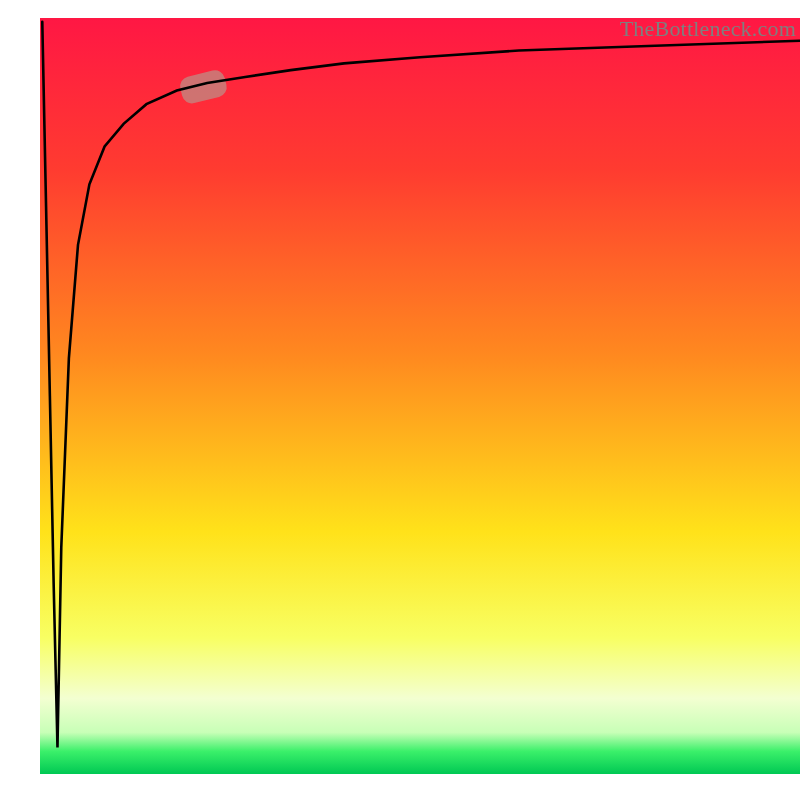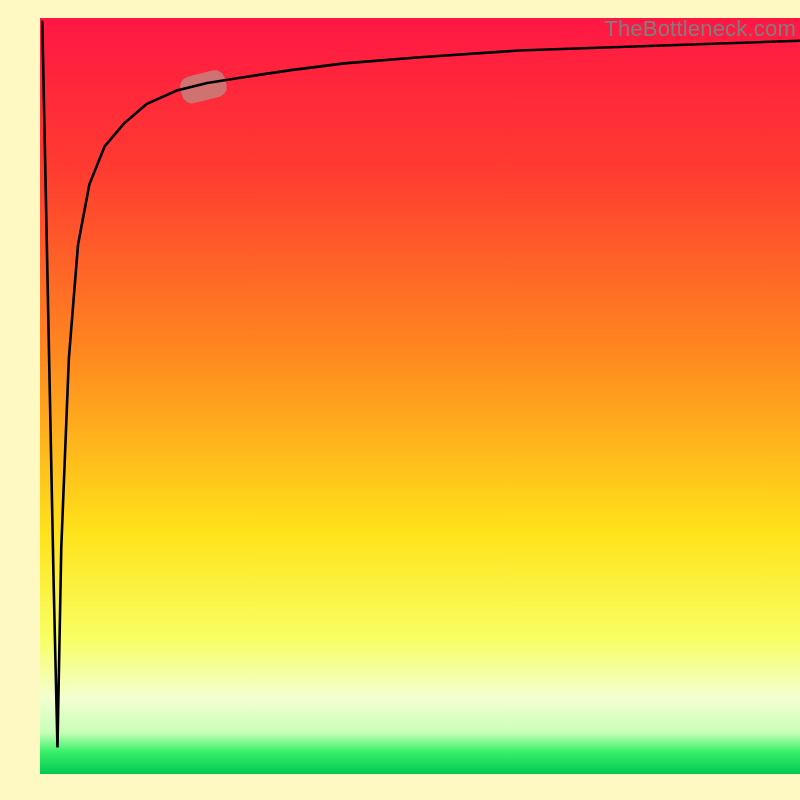--- a/index.html
+++ b/index.html
@@ -8,21 +8,22 @@
     width: 800px;
     height: 800px;
     background: #000;
     overflow: hidden;
     font-family: Arial, Helvetica, sans-serif;
   }
   .frame {
     position: relative;
     width: 800px;
     height: 800px;
-    background: #fef9c3;
+    background: #ffffff;
+    font-family: Liberation Serif, serif;
   }
   .plot-area {
     position: absolute;
     left: 40px;
     top: 18px;
     width: 760px;
     height: 756px;
     overflow: hidden;
   }
   .gradient {

